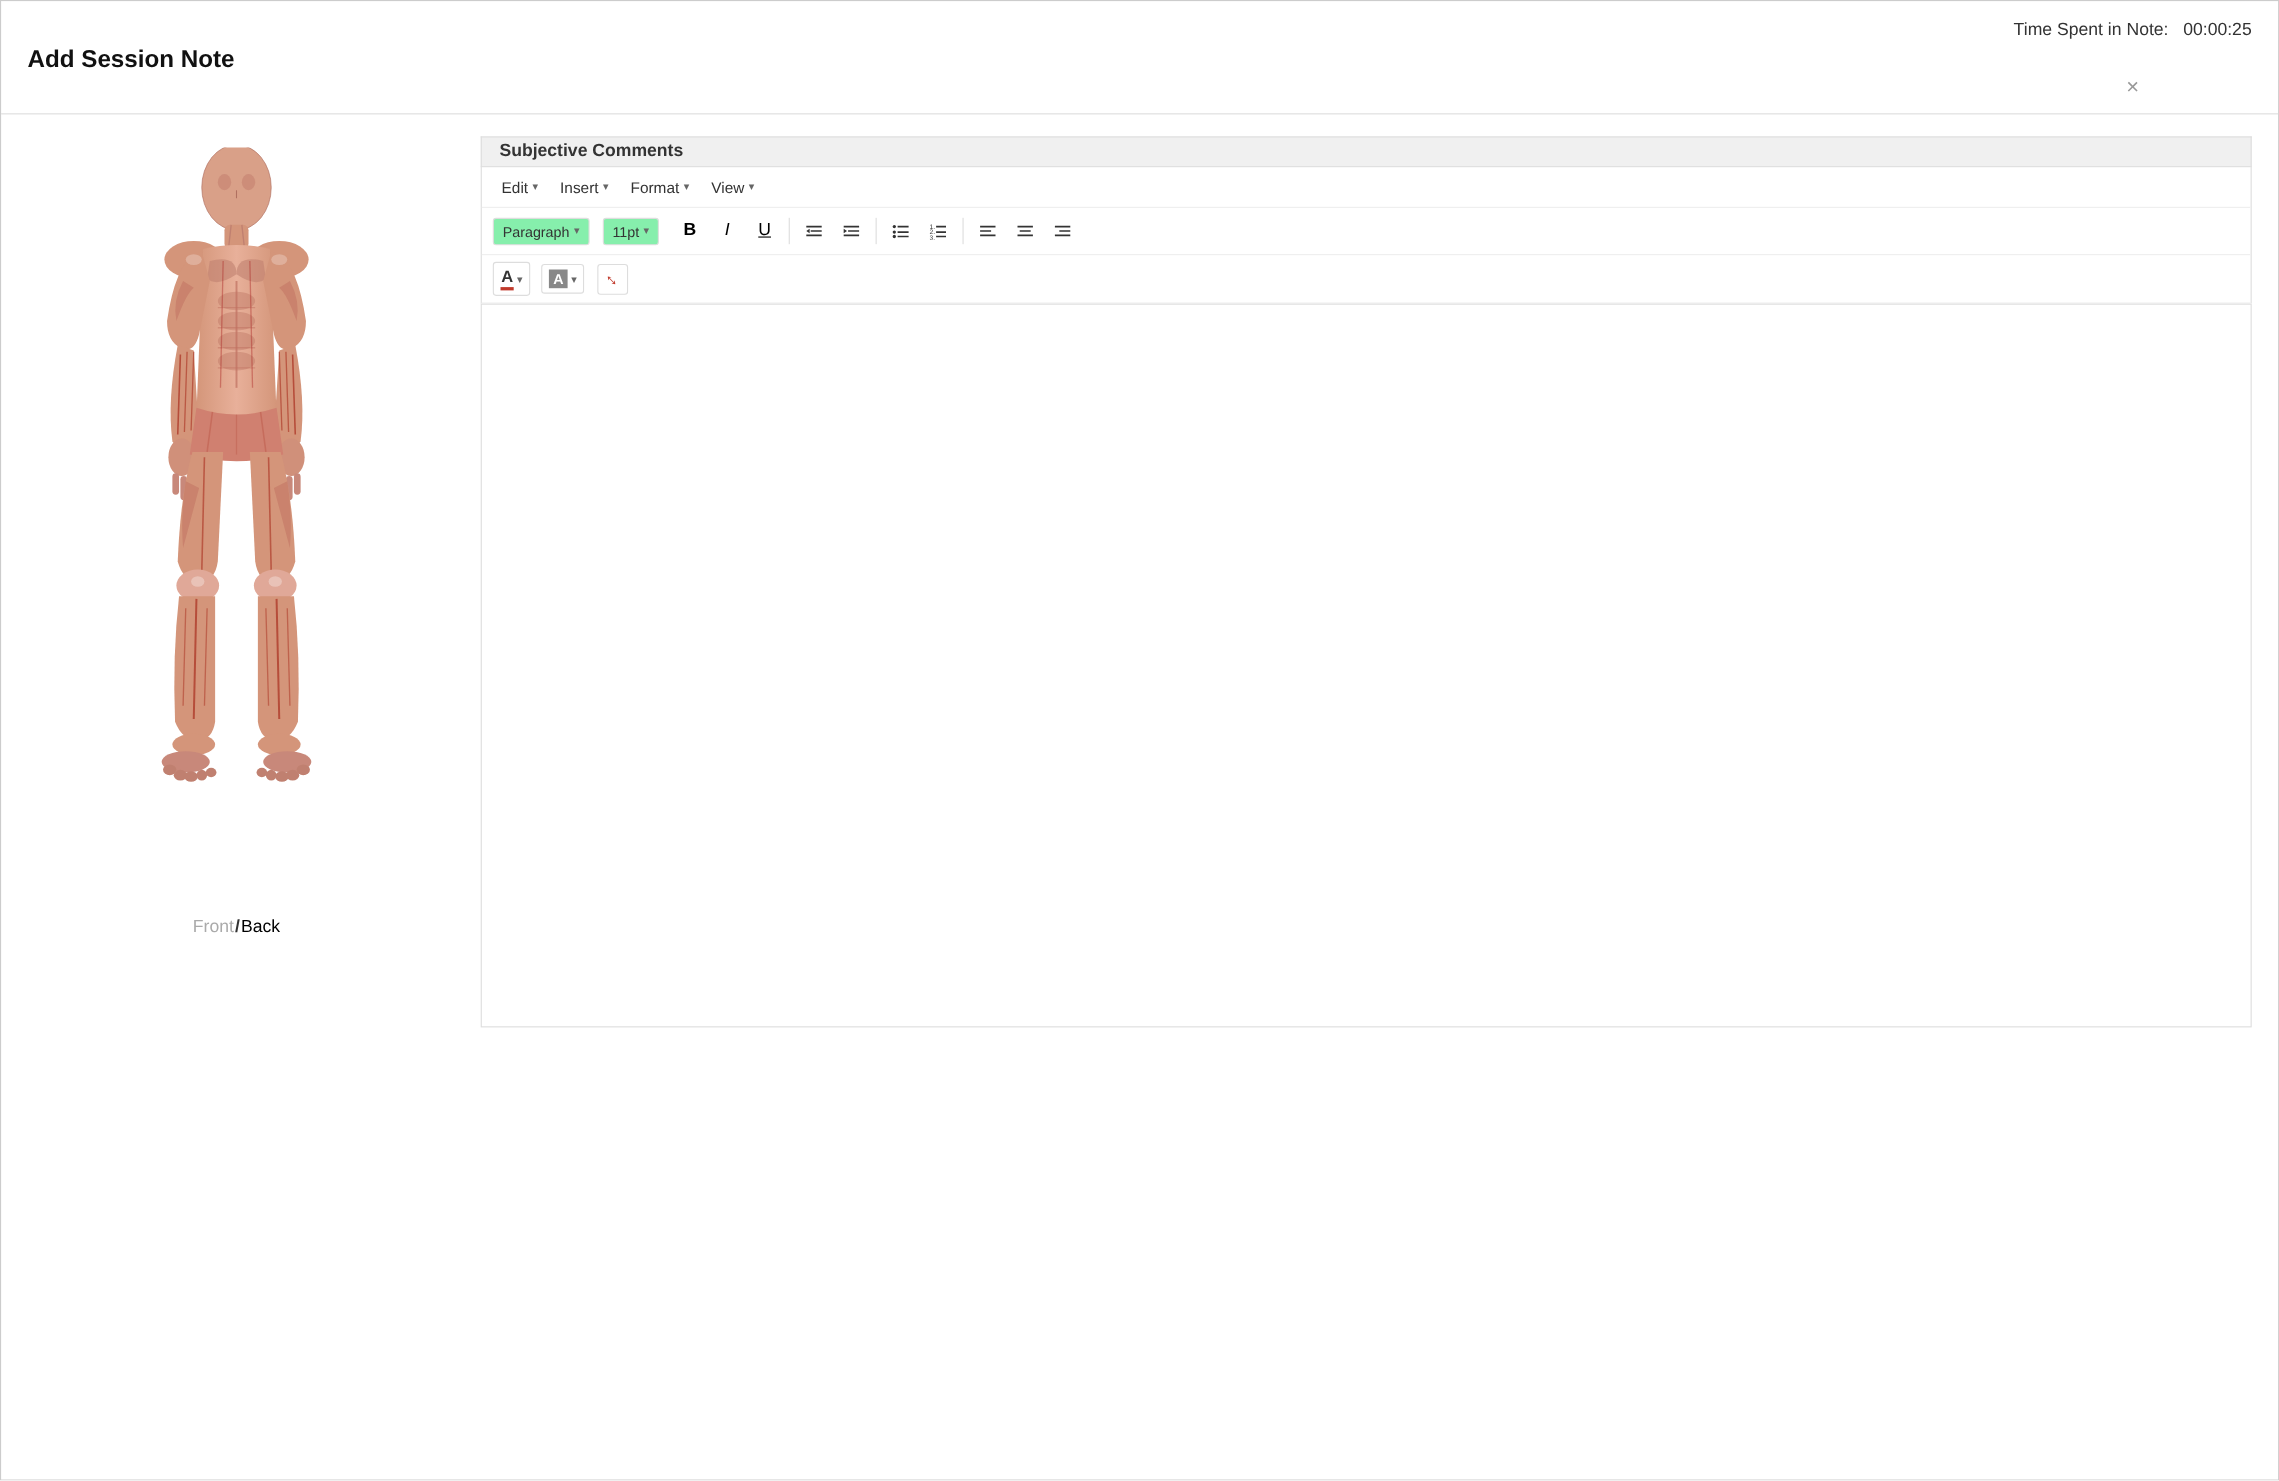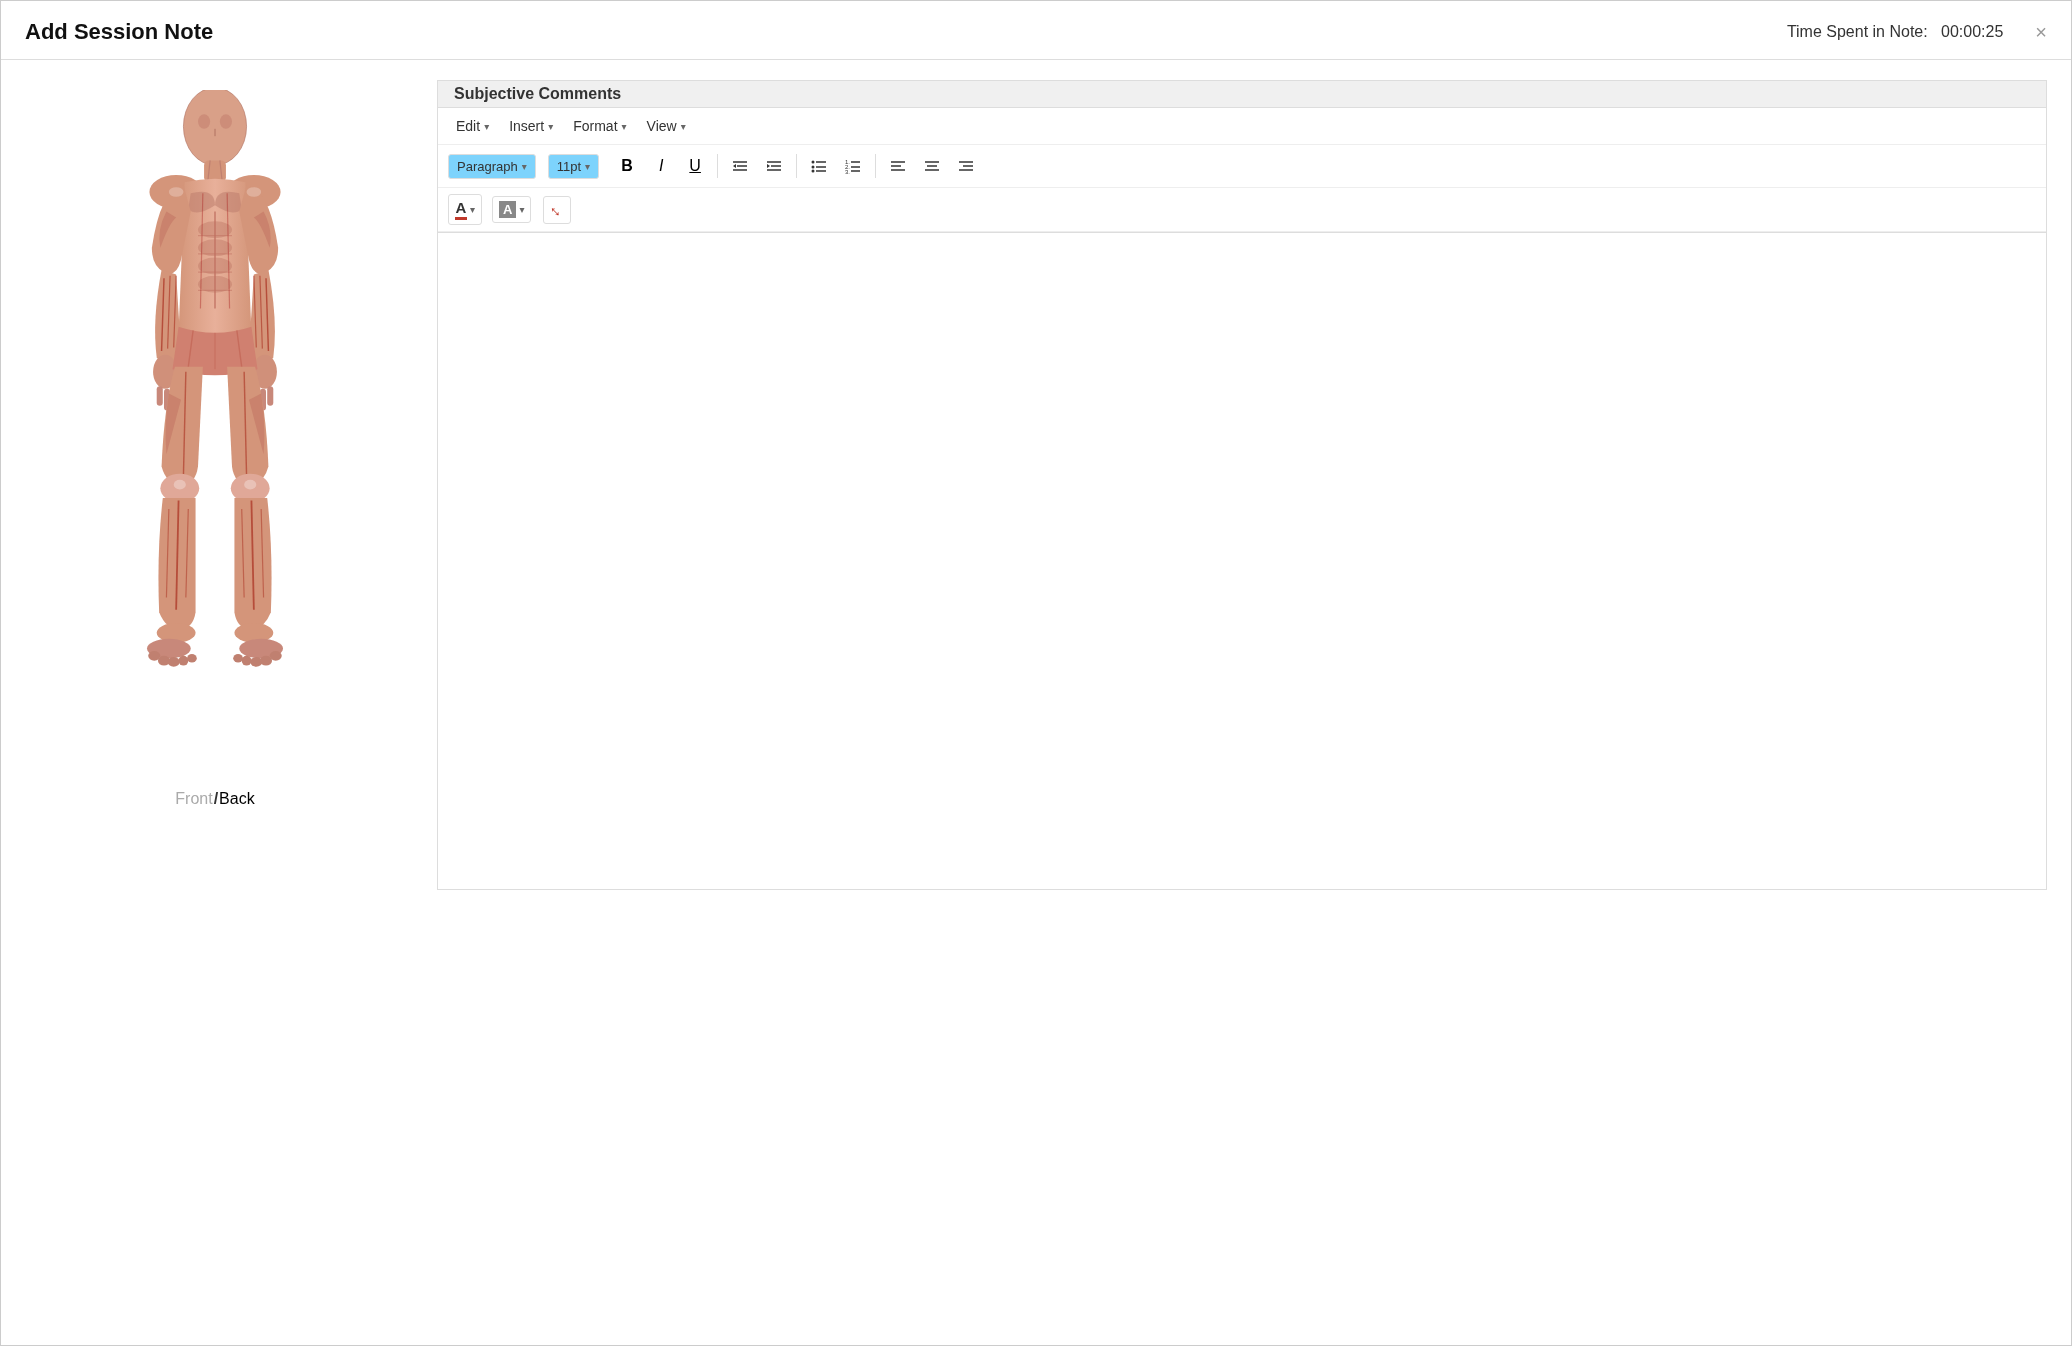--- a/index.html
+++ b/index.html
@@ -23,20 +23,21 @@
     .dialog-title {
       font-size: 22px;
       font-weight: bold;
       color: #111;
     }
 
     .header-right {
       display: flex;
       align-items: center;
       gap: 32px;
+      flex-direction: column;
     }
 
     .time-spent {
       font-size: 16px;
       color: #333;
     }
 
     .close-btn {
       font-size: 20px;
       color: #999;
@@ -186,21 +187,21 @@
 
     .tb-select {
       display: flex;
       align-items: center;
       gap: 4px;
       padding: 4px 8px;
       border: 1px solid #ddd;
       border-radius: 3px;
       cursor: pointer;
       font-size: 13px;
-      background: #7dd3fc;
+      background: #86efac;
     }
 
     .tb-btn {
       width: 32px;
       height: 30px;
       display: flex;
       align-items: center;
       justify-content: center;
       cursor: pointer;
       border: none;

